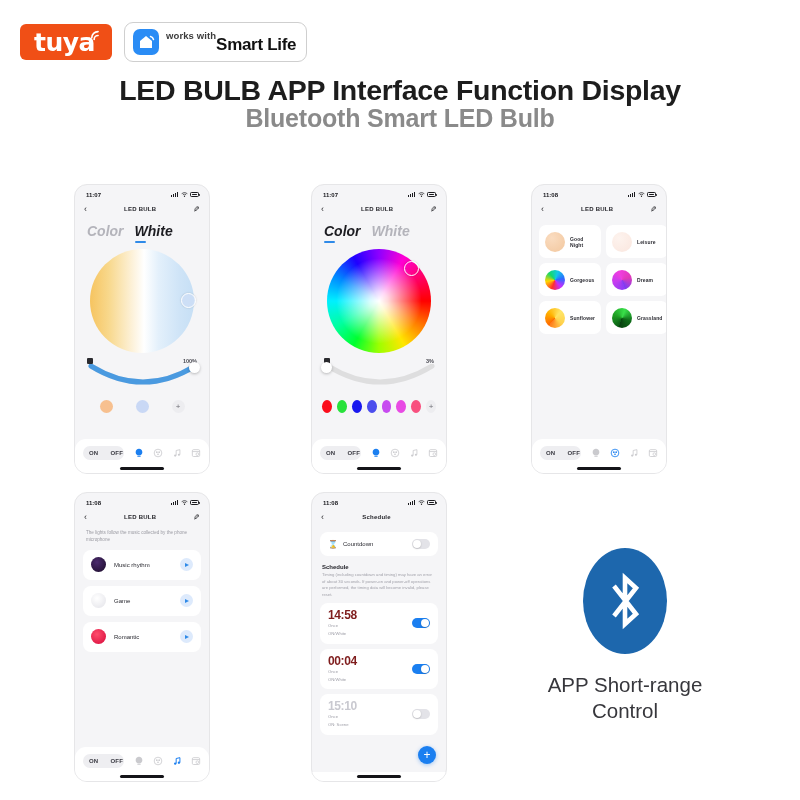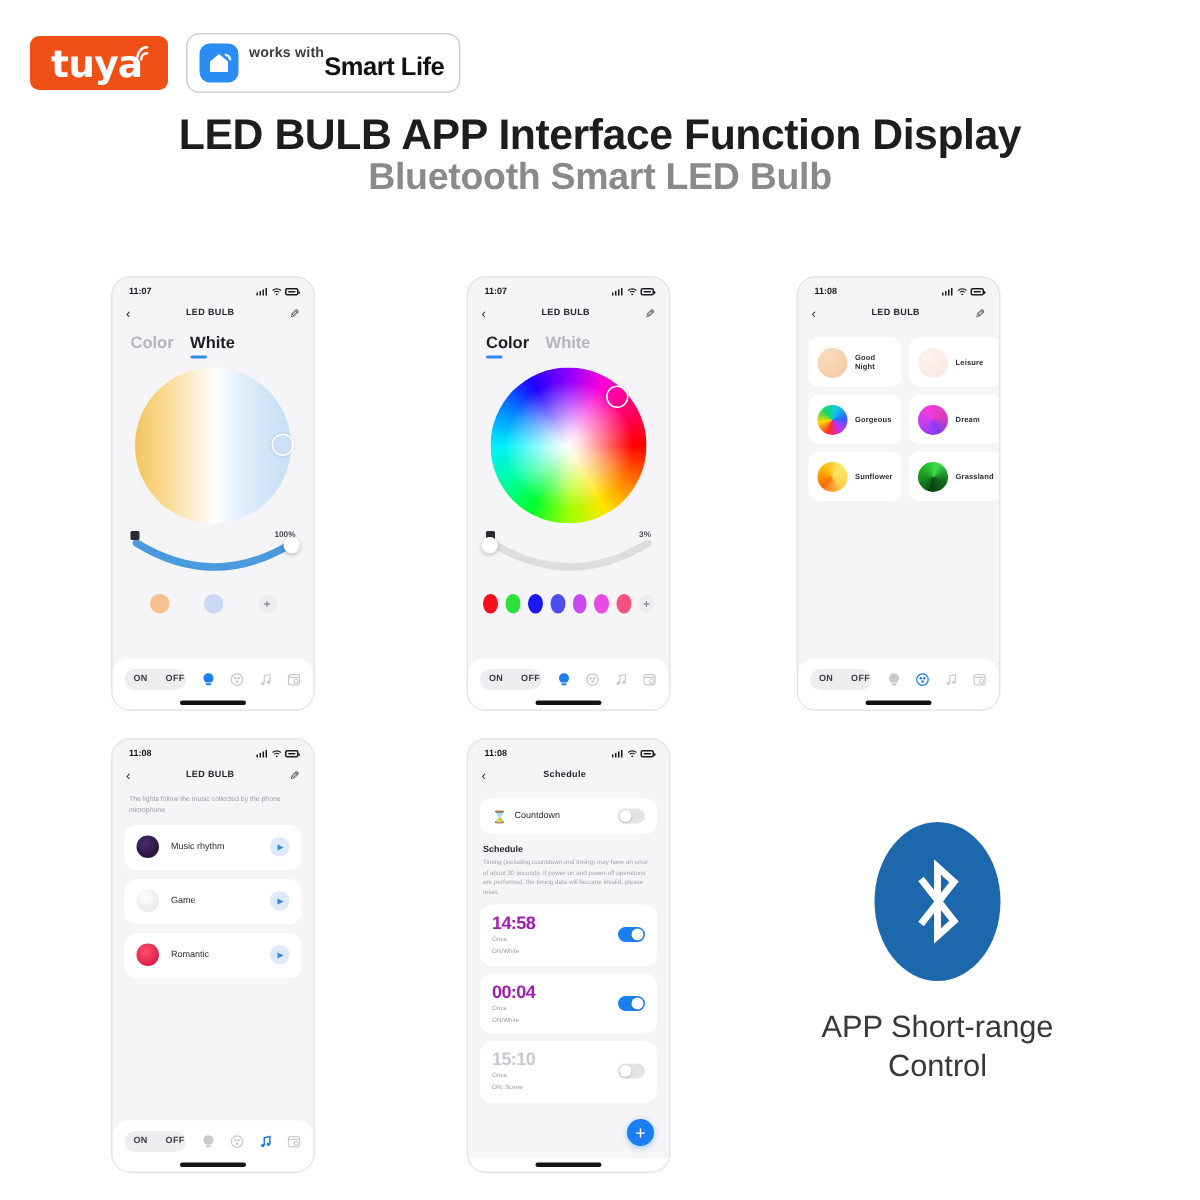--- a/index.html
+++ b/index.html
@@ -78,21 +78,21 @@
   .navbar {
     height: 16px; display: flex; align-items: center; justify-content: space-between;
     padding: 0 9px; position: relative;
   }
   .nav-back { font-size: 9px; color: #2b2b2f; line-height: 1; }
   .nav-title { font-size: 6px; font-weight: 700; color: #24242a; letter-spacing: .25px; }
   .nav-edit { font-size: 8px; color: #2b2b2f; transform: scaleX(-1); }
 
   
   .tabs { display: flex; gap: 11px; padding: 6px 12px 0 12px; align-items: baseline; }
-  .tab { font-size: 11px; font-weight: 600; position: relative; padding-bottom: 3px; }
+  .tab { font-size: 14px; font-weight: 600; position: relative; padding-bottom: 3px; font-style: italic; }
   .tab.active { color: #1d1d22; }
   .tab.inactive { color: #b4b4bb; }
   .tab.active::after {
     content: ""; position: absolute; left: 0; bottom: -1px; width: 11px; height: 2px;
     background: #2f8ae8; border-radius: 1px;
   }
 
   
   .disc-wrap { flex: none; display: flex; justify-content: center; margin-top: 7px; position: relative; }
   .disc { width: 104px; height: 104px; border-radius: 50%; position: relative; }
@@ -176,21 +176,21 @@
   .toggle { width: 18px; height: 10px; border-radius: 6px; background:#e3e3e8; position:relative; flex:none;}
   .toggle i { position:absolute; width:8px;height:8px;border-radius:50%;background:#fff; top:1px; left:1px; box-shadow:0 .5px 1.5px rgba(0,0,0,.25);}
   .toggle.on { background:#1b7ff0; }
   .toggle.on i { left: 9px; }
   .sched-head { font-size: 6px; font-weight:700; color:#1f1f26; padding: 8px 10px 0; }
   .sched-note { font-size: 4.2px; color:#a3a3ab; padding: 2px 10px 0; line-height: 1.55; }
   .sched-item {
     background:#fff; border-radius:8px; margin: 5px 8px 0; padding: 6px 8px;
     display:flex; align-items:center; justify-content:space-between; min-height: 31px;
   }
-  .sched-time { font-size: 12px; font-weight: 700; color:#a21caf; line-height:1; letter-spacing:-.4px;}
+  .sched-time { font-size: 12px; font-weight: 700; color:#7f1d1d; line-height:1; letter-spacing:-.4px;}
   .sched-sub { font-size: 4.2px; color:#9d9da6; line-height:1.5; margin-top:2px;}
   .sched-item.dim .sched-time { color:#c9c9d0; }
   .fab {
     position:absolute; width: 18px; height:18px; border-radius:50%; background:#1b7ff0;
     color:#fff; display:flex;align-items:center;justify-content:center;font-size:12px;
     right: 10px; bottom: 17px; line-height:1; font-weight:400;
     box-shadow: 0 1px 4px rgba(27,127,240,.4);
   }
 
   

